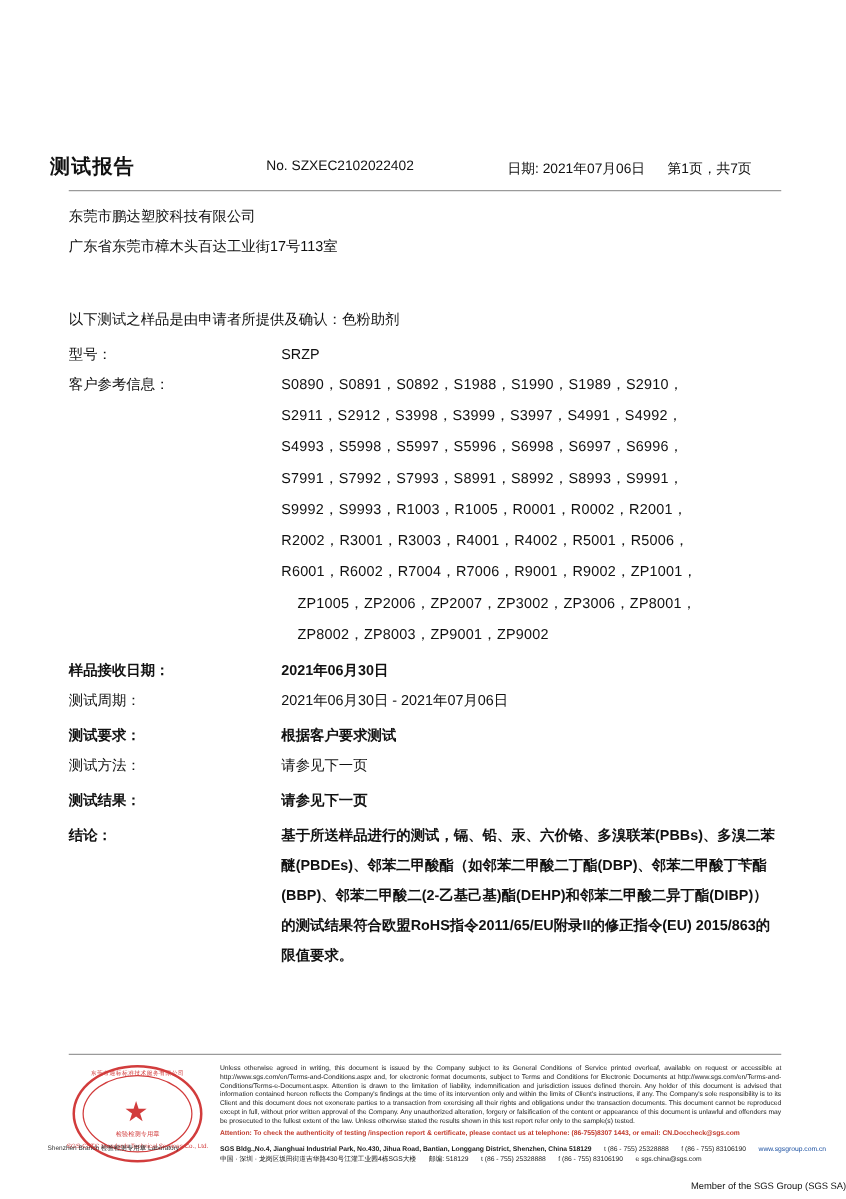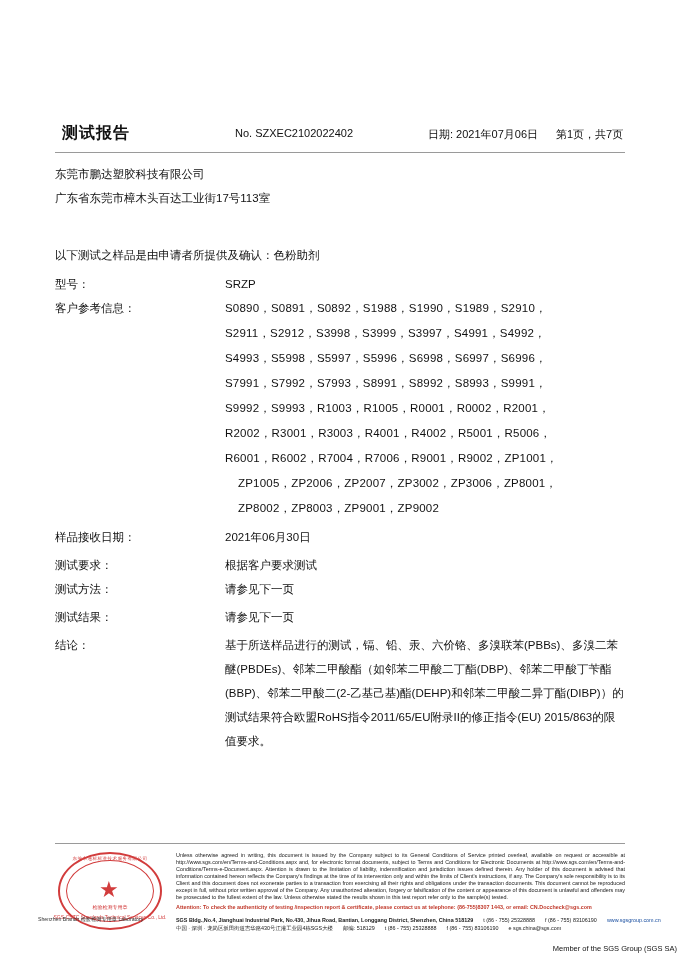--- a/index.html
+++ b/index.html
@@ -54,21 +54,21 @@
     left: 0px;
     top: 58px;
     width: 96px;
     height: 5px;
     background: #1a1a1a;
   }
 
   
   .title-row {
     position: absolute;
-    left: 62px;
+    left: 40px;
     top: 123px;
     width: 570px;
     height: 24px;
   }
   .doc-title {
     position: absolute;
     left: 0;
     top: 0;
     font-size: 16px;
     font-weight: bold;
@@ -139,21 +139,21 @@
     padding: 0;
     line-height: 24px;
   }
   .info-label {
     width: 170px;
     white-space: nowrap;
   }
   .info-value {
     width: 400px;
   }
-  .row-gap td { padding-top: 4px; }
+  .row-gap td { padding-top: 4px; font-weight: bold; }
 
   .client-ref-line {
     line-height: 25px;
     letter-spacing: 0.2px;
   }
   .client-ref-indent {
     padding-left: 13px;
   }
   .conclusion {
     line-height: 20px;
@@ -323,20 +323,24 @@
           <div class="client-ref-line">R2002，R3001，R3003，R4001，R4002，R5001，R5006，</div>
           <div class="client-ref-line">R6001，R6002，R7004，R7006，R9001，R9002，ZP1001，</div>
           <div class="client-ref-line client-ref-indent">ZP1005，ZP2006，ZP2007，ZP3002，ZP3006，ZP8001，</div>
           <div class="client-ref-line client-ref-indent">ZP8002，ZP8003，ZP9001，ZP9002</div>
         </td>
       </tr>
       <tr class="row-gap">
         <td class="info-label">样品接收日期：</td>
         <td class="info-value">2021年06月30日</td>
       </tr>
+      <tr>
+        <td class="info-label">测试周期：</td>
+        <td class="info-value">2021年06月30日 - 2021年07月06日</td>
+      </tr>
       <tr class="row-gap">
         <td class="info-label">测试要求：</td>
         <td class="info-value">根据客户要求测试</td>
       </tr>
       <tr>
         <td class="info-label">测试方法：</td>
         <td class="info-value">请参见下一页</td>
       </tr>
       <tr class="row-gap">
         <td class="info-label">测试结果：</td>

